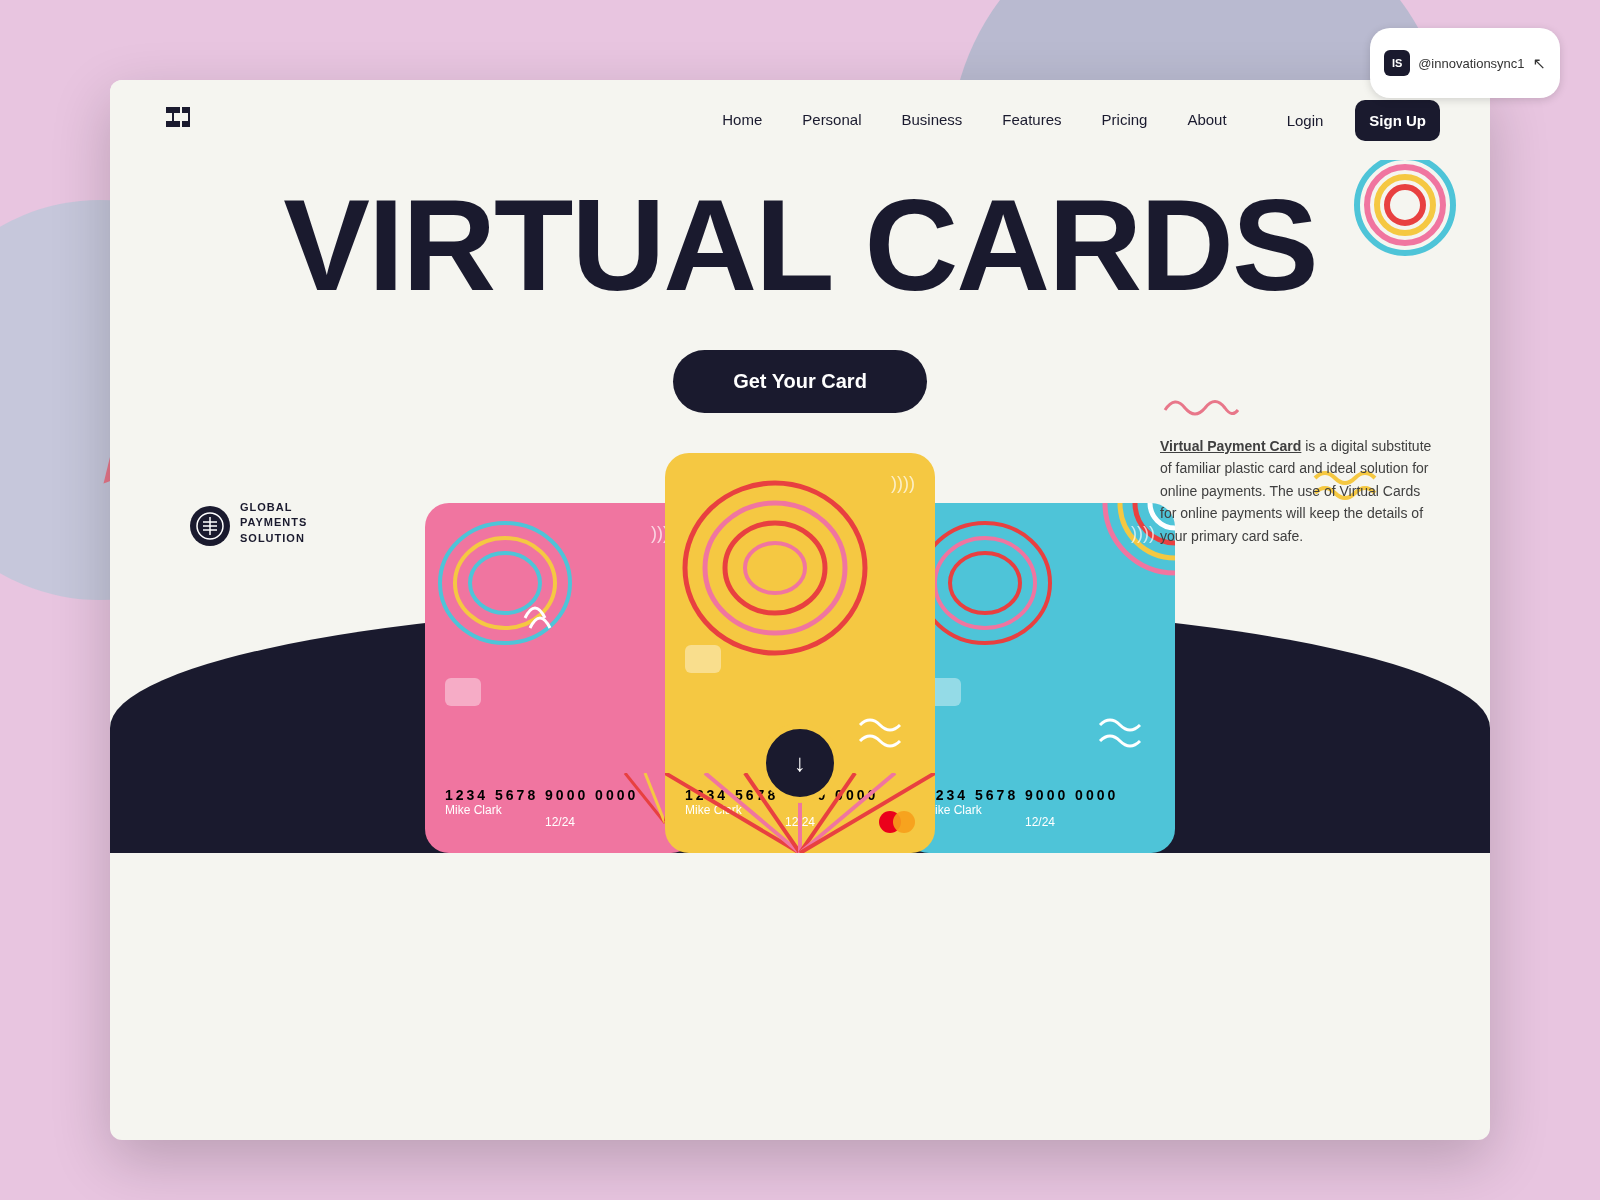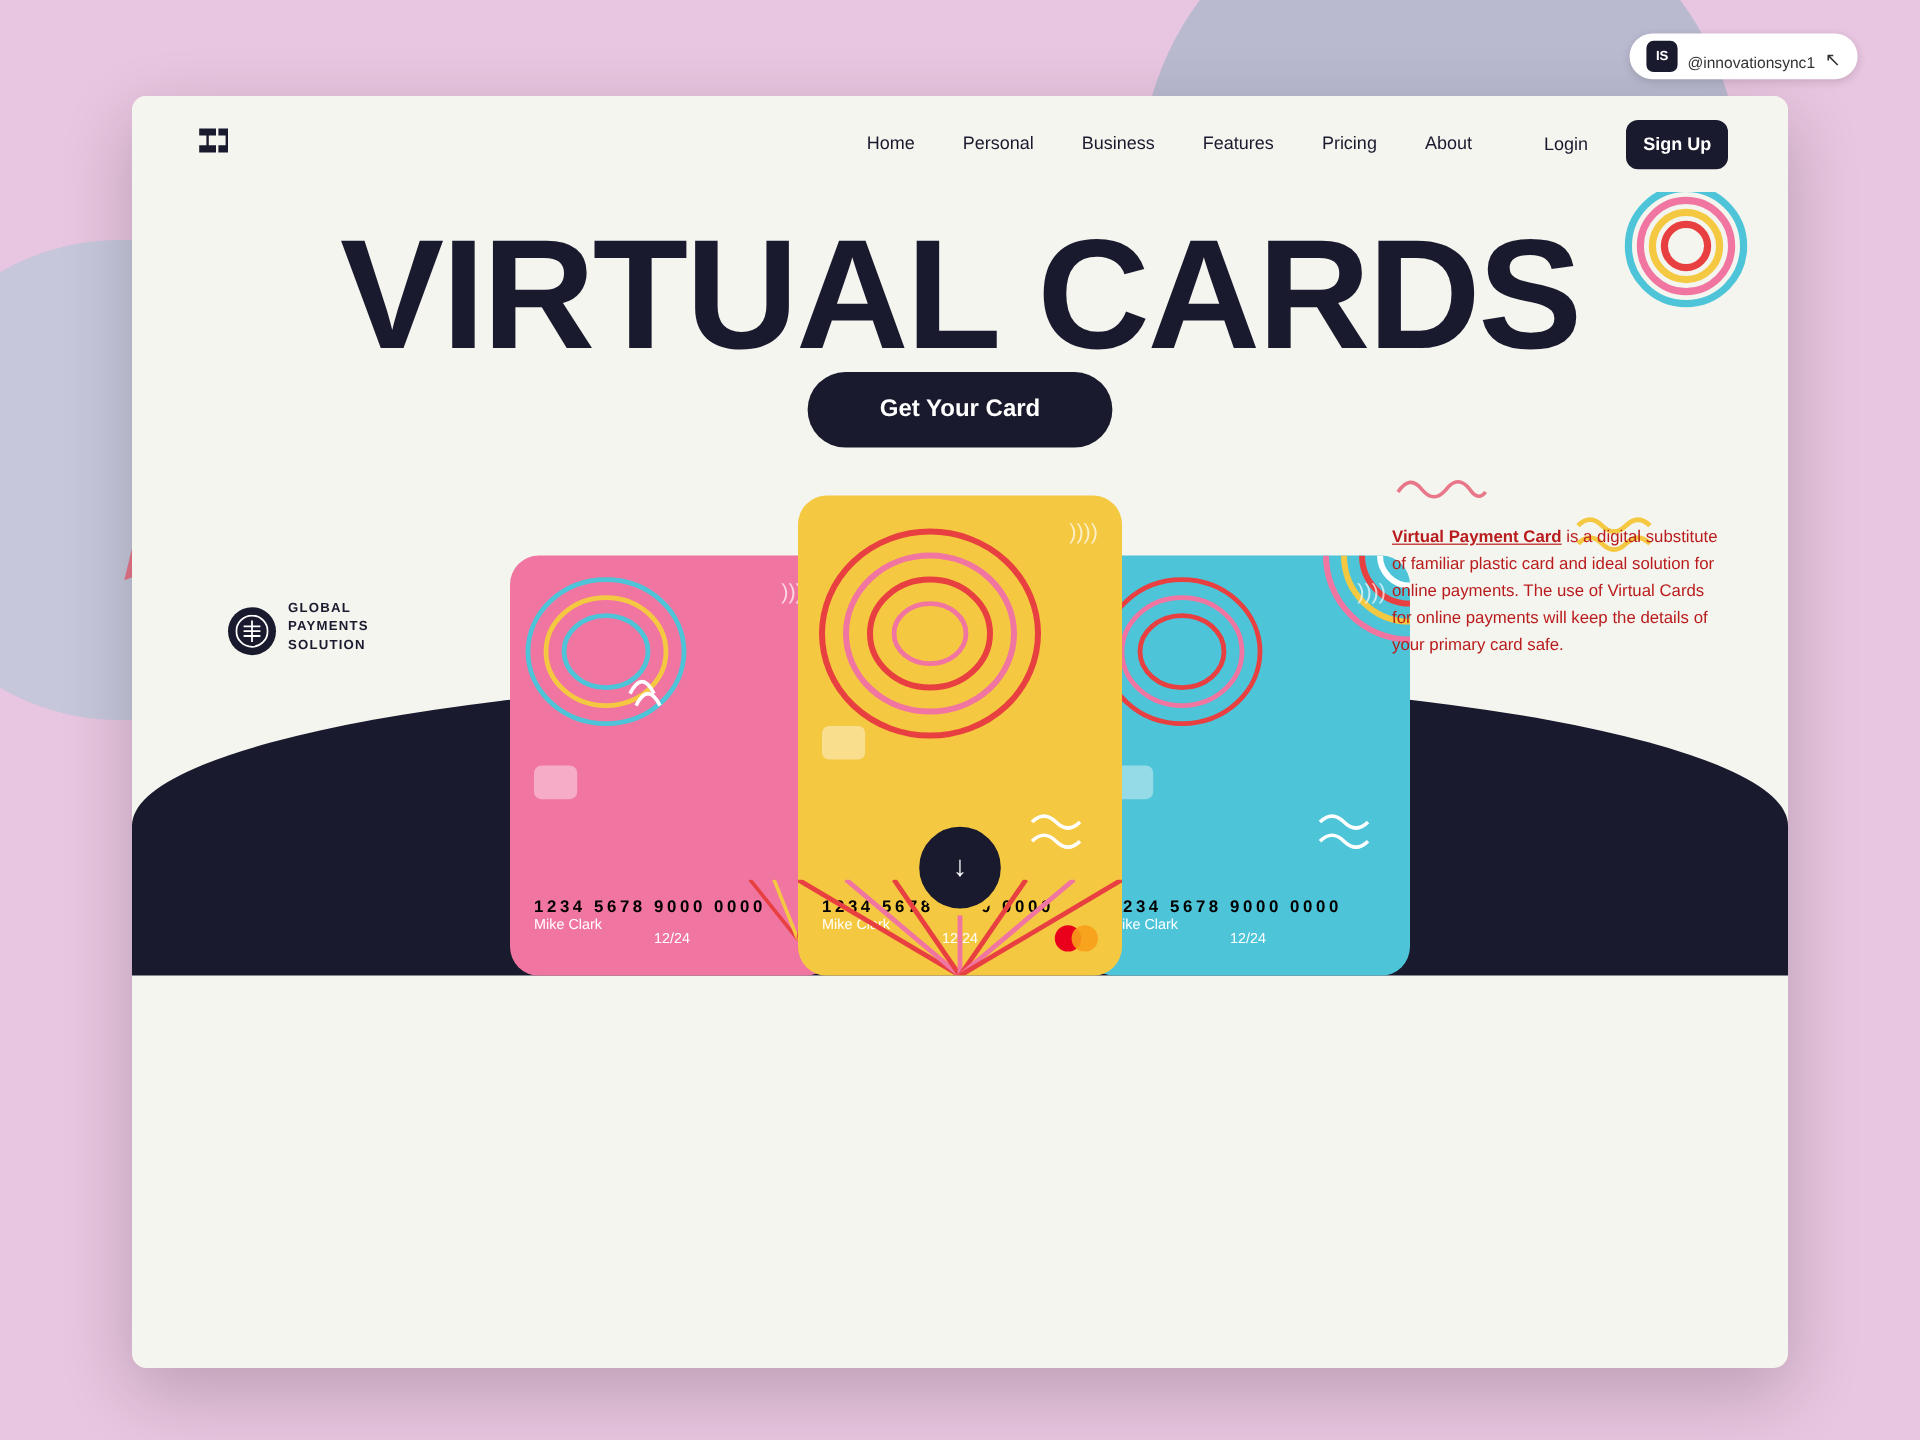--- a/index.html
+++ b/index.html
@@ -45,26 +45,26 @@
       border-left: 80px solid transparent;
       border-right: 20px solid transparent;
       border-bottom: 120px solid #e8778a;
       transform: rotate(-20deg);
     }
 
     
     .cursor-badge {
       position: absolute;
       top: 28px;
-      right: 52px;
+      right: 40px;
       background: white;
       border-radius: 20px;
-      padding: 6px 14px;
-      display: flex;
-      align-items: flex-end;
+      padding: 22px 14px;
+      display: flex;
+      align-items: center;
       gap: 8px;
       font-size: 13px;
       color: #333;
       box-shadow: 0 2px 8px rgba(0,0,0,0.15);
       z-index: 100;
     }
 
     .cursor-badge-is {
       background: #1a1a2e;
       color: white;
@@ -181,41 +181,42 @@
 
     .cta-btn {
       background: #1a1a2e;
       color: white;
       border: none;
       border-radius: 50px;
       padding: 20px 60px;
       font-size: 20px;
       font-weight: 600;
       cursor: pointer;
+      margin-top: 40px;
     }
 
     
     .description-section {
       position: absolute;
       right: 50px;
       top: 230px;
       width: 280px;
       z-index: 5;
     }
 
     .squiggle-decoration {
       color: #e8778a;
       font-size: 28px;
       margin-bottom: 8px;
       font-family: cursive;
     }
 
     .description-text {
       font-size: 14px;
-      color: #b91c1c;
+      color: #404040;
       line-height: 1.6;
     }
 
     .description-text strong {
       text-decoration: underline;
     }
 
     
     .partner-logo {
       position: absolute;

